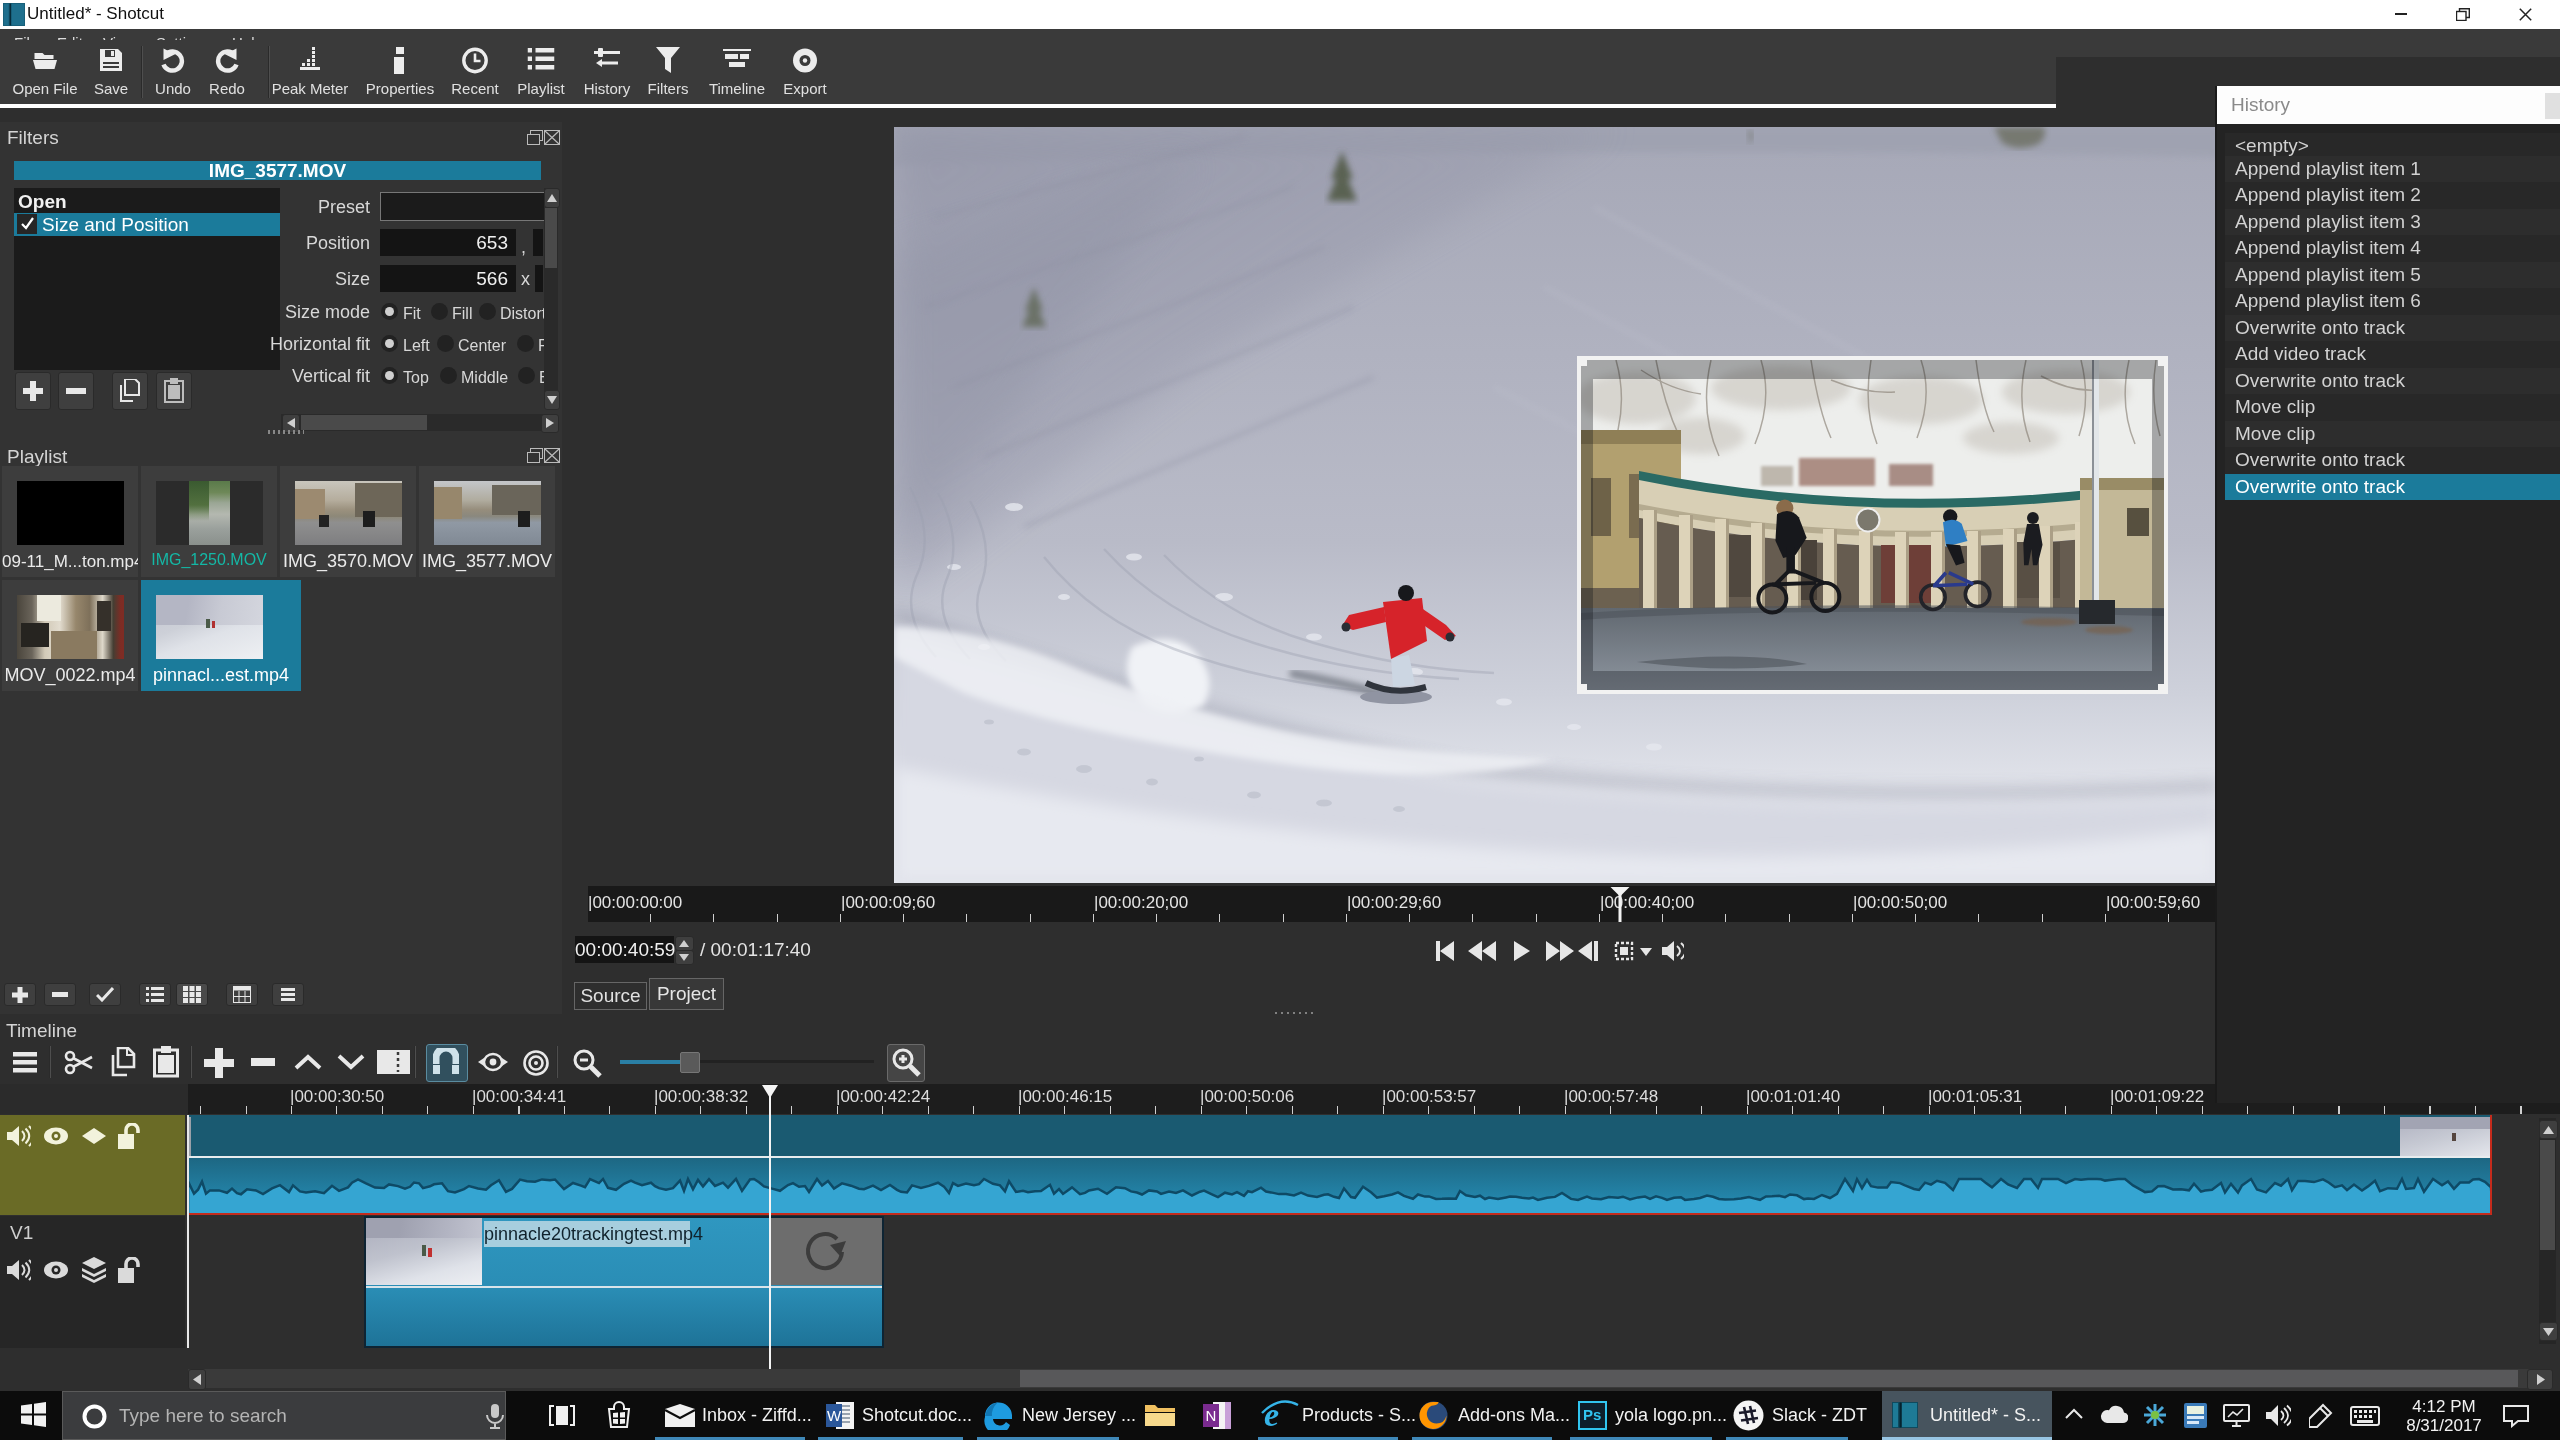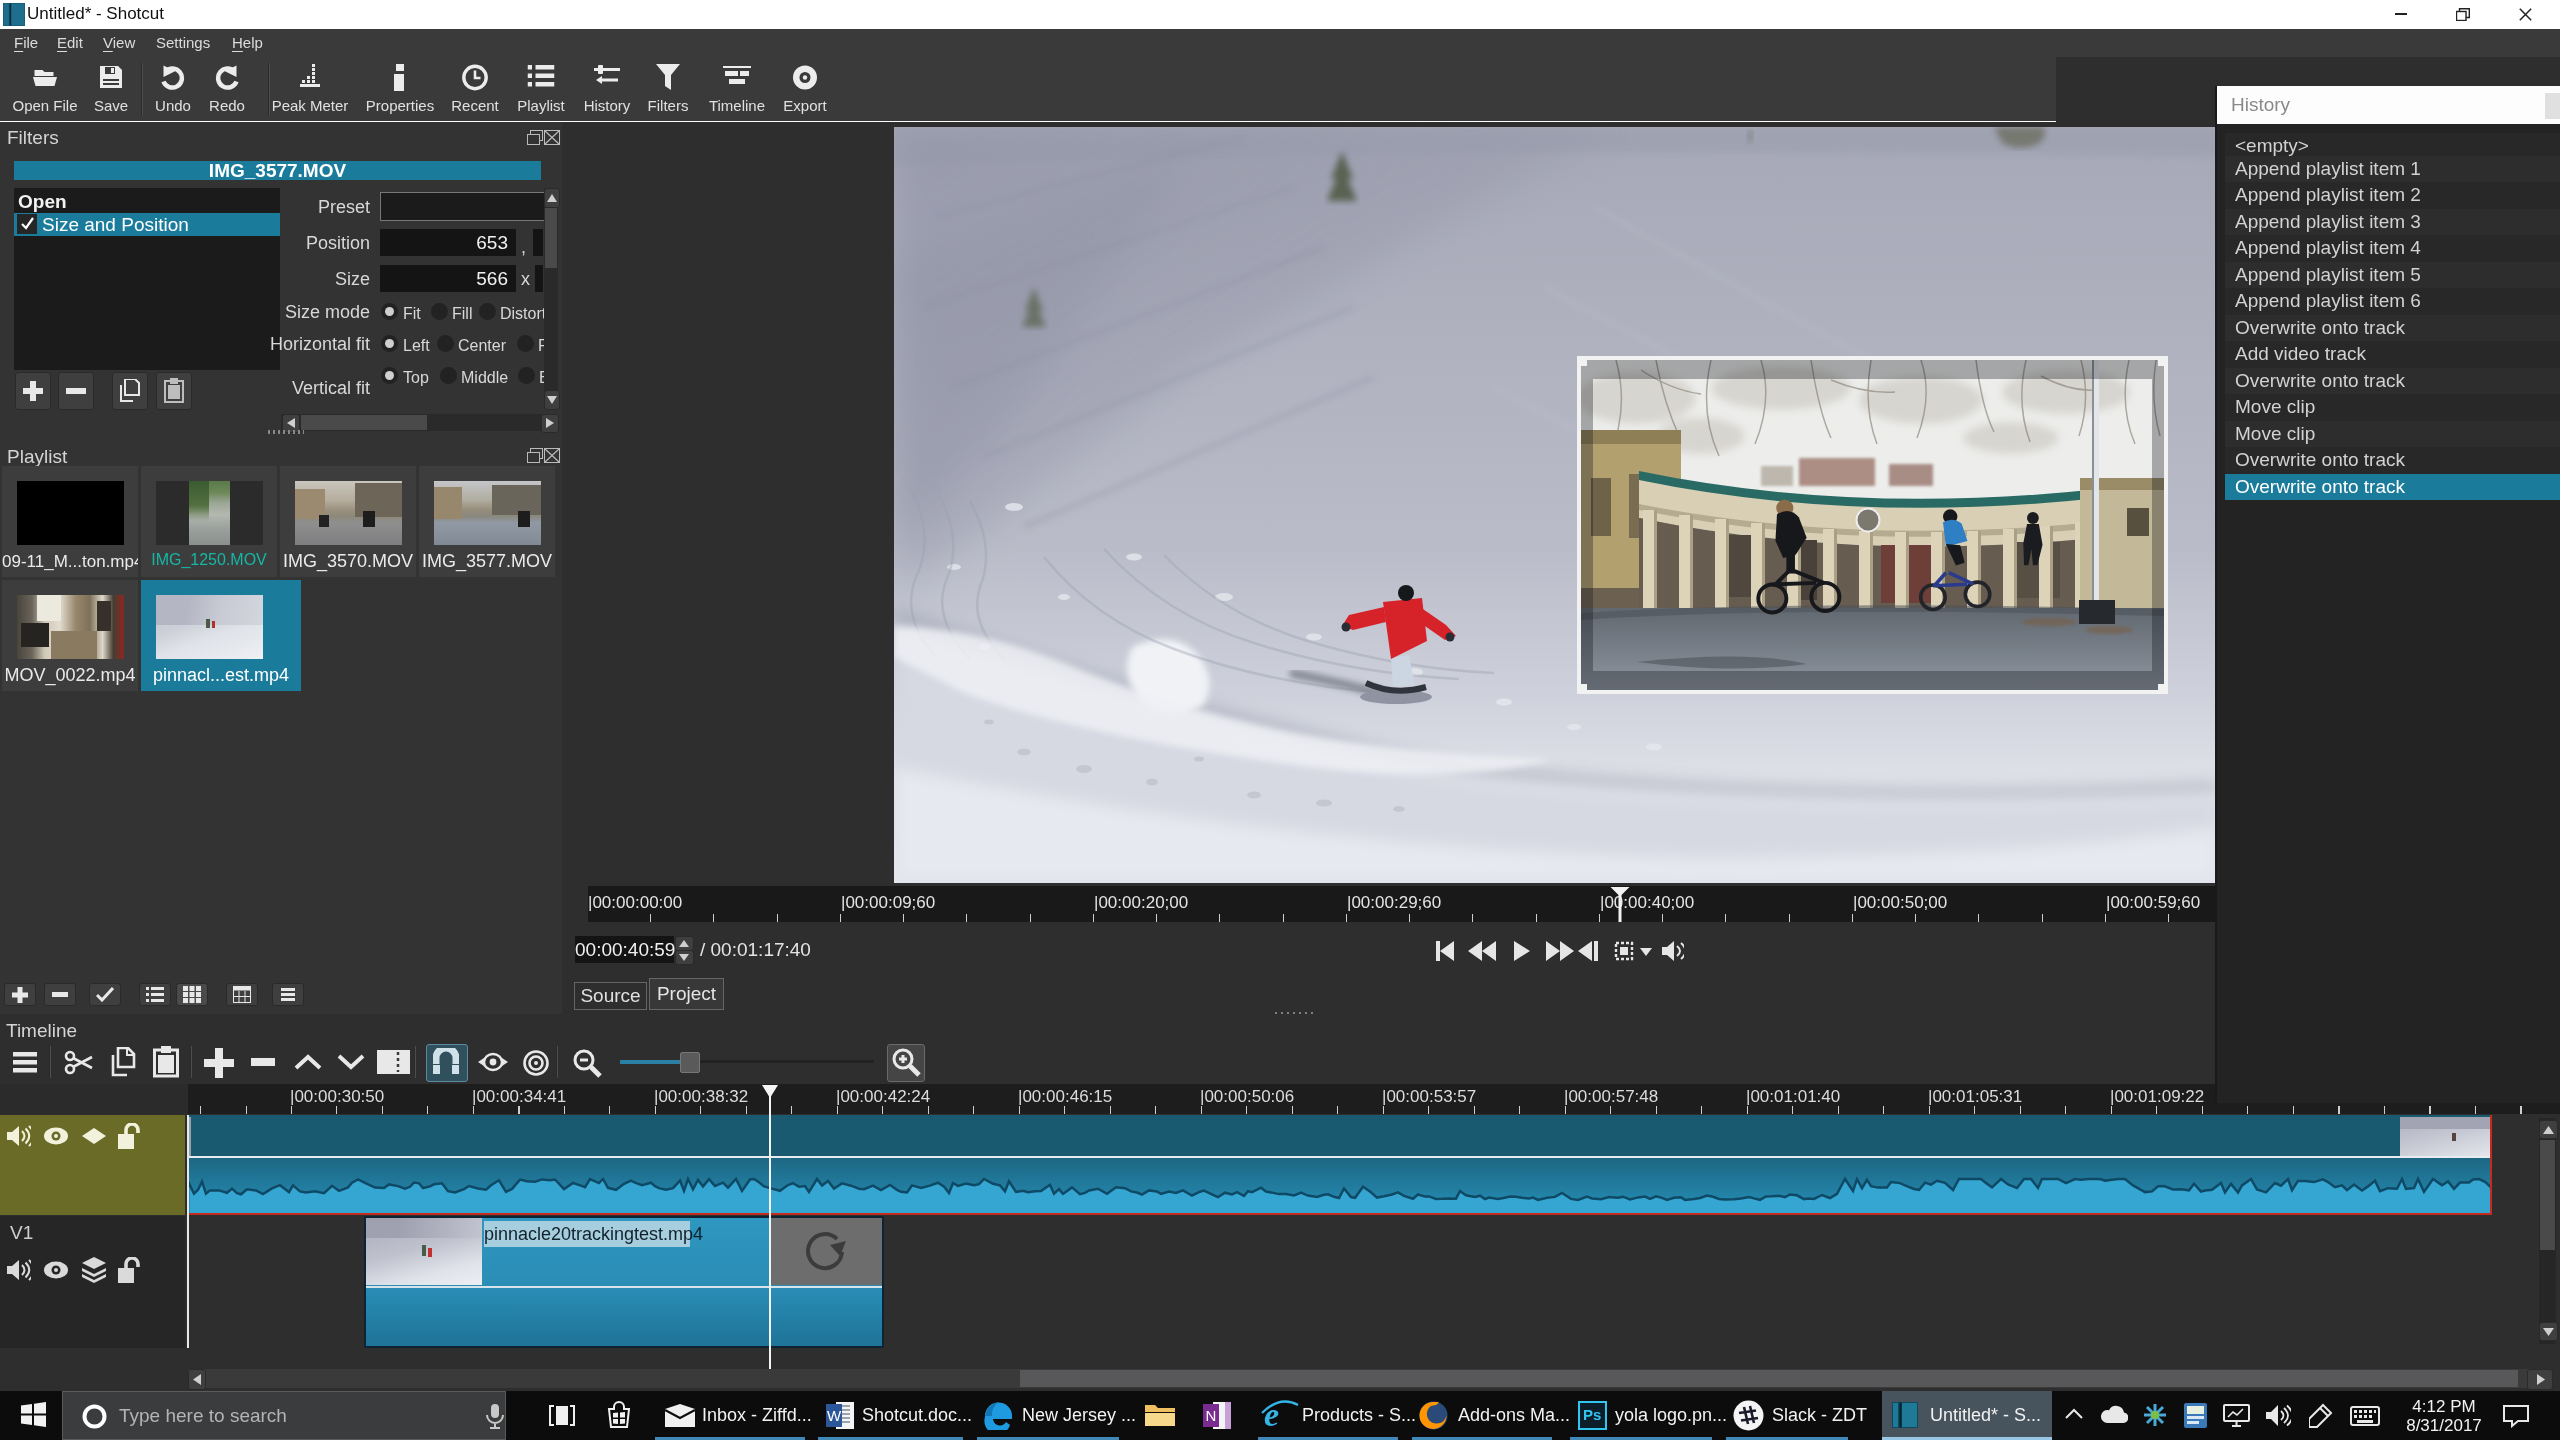--- a/index.html
+++ b/index.html
@@ -7,21 +7,21 @@
         font-family:"Liberation Sans",sans-serif;color:#e6e6e6;}
   .abs{position:absolute;}
   
   #titlebar{left:0;top:0;width:2560px;height:29px;background:#ffffff;color:#000;}
   #title-text{left:27px;top:4px;font-size:17px;color:#111;}
   
   #menubar{left:0;top:29px;width:2560px;height:28px;background:#3a3a3a;font-size:15px;color:#dcdcdc;}
   #menubar span.mi{position:absolute;top:5px;}
   #menubar u{text-decoration-thickness:1px;text-underline-offset:3px;}
   
-  #toolbar{left:0;top:57px;width:2056px;height:64px;background:#3a3a3a;border-bottom:1px solid #ffffff;}
+  #toolbar{left:0;top:40px;width:2056px;height:64px;background:#3a3a3a;border-bottom:4px solid #ffffff;}
   .tbtn{position:absolute;top:0;height:64px;text-align:center;color:#e0e0e0;font-size:15px;}
   .tbtn .lab{position:absolute;left:0;right:0;top:40px;}
   .tbtn svg{position:absolute;top:7px;left:50%;transform:translateX(-50%);}
   .tsep{position:absolute;top:6px;width:1px;height:52px;background:#2a2a2a;border-right:1px solid #4e4e4e;}
   
   .phead{font-size:19px;color:#d4d4d4;}
   .darkbox{background:#1b1b1b;}
   .teal{background:#1b7b9b;}
   
   .btn{position:absolute;background:#3f3f3f;border:1px solid #2a2a2a;border-radius:3px;}
@@ -239,21 +239,21 @@
       <div class="rlab2" style="left:452px;top:183px;">Fill</div>
     <div class="radio" style="left:479px;top:181px;"></div>
       <div class="rlab2" style="left:500px;top:183px;">Distort</div>
     <div class="rlab" style="right:192px;top:212px;">Horizontal fit</div>
     <div class="radio sel" style="left:381px;top:213px;"></div>
       <div class="rlab2" style="left:403px;top:215px;">Left</div>
     <div class="radio" style="left:437px;top:213px;"></div>
       <div class="rlab2" style="left:458px;top:215px;">Center</div>
     <div class="radio" style="left:517px;top:213px;"></div>
       <div class="rlab2" style="left:538px;top:215px;">R</div>
-    <div class="rlab" style="right:192px;top:256px;">Vertical fit</div>
+    <div class="rlab" style="right:192px;top:244px;">Vertical fit</div>
     <div class="radio sel" style="left:381px;top:245px;"></div>
       <div class="rlab2" style="left:403px;top:247px;">Top</div>
     <div class="radio" style="left:440px;top:245px;"></div>
       <div class="rlab2" style="left:461px;top:247px;">Middle</div>
     <div class="radio" style="left:518px;top:245px;"></div>
       <div class="rlab2" style="left:539px;top:247px;">B</div>
 
     <div class="abs scroll-track" style="left:544px;top:66px;width:14px;height:220px;"></div>
     <div class="btn" style="left:544px;top:66px;width:14px;height:18px;">
         <svg style="position:absolute;left:2px;top:5px" width="10" height="8">

